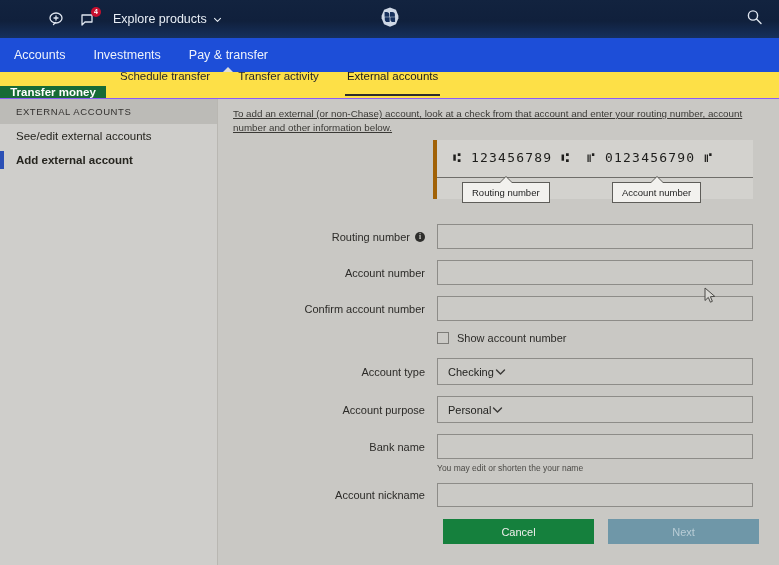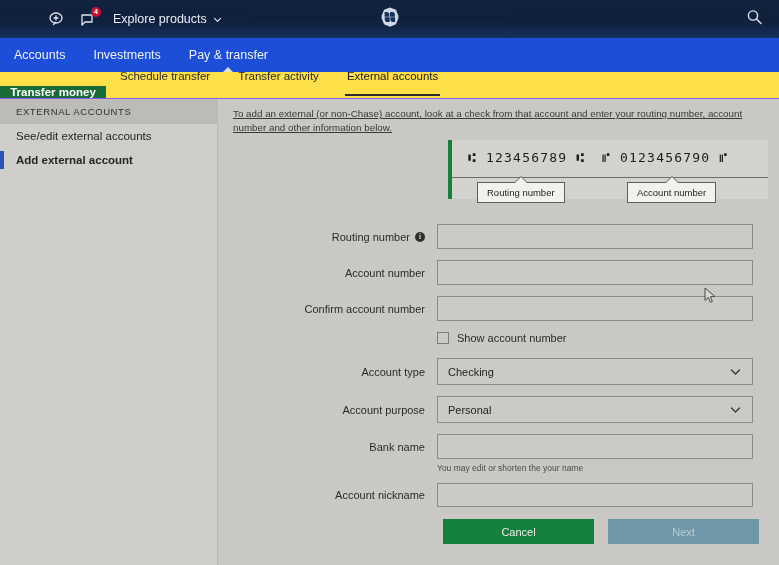--- a/index.html
+++ b/index.html
@@ -120,24 +120,24 @@
     background: #c9c8c4;
   }
   .intro {
     font-size: 9.8px; color: #3a3935; line-height: 1.45;
     padding: 8px 22px 0 14px;
     text-decoration: underline;
   }
 
   
   .check {
-    position: absolute; left: 229px; top: 41px;
+    position: absolute; left: 214px; top: 41px;
     width: 320px; height: 59px;
     background: #d3d2ce;
-    border-left: 4px solid #15803d;
+    border-left: 4px solid #a16207;
   }
   .micr {
     font-family: "DejaVu Sans Mono", monospace;
     font-size: 13px; color: #1d1d1b; letter-spacing: 1.2px;
     position: absolute; top: 10px; white-space: nowrap;
   }
   .micr.routing { left: 16px; }
   .micr.account { left: 150px; }
   .check-line {
     position: absolute; left: 0; right: 0; top: 37px; height: 1px;
@@ -184,21 +184,21 @@
     display: inline-block; cursor: pointer;
   }
   .field {
     width: 316px; height: 25px;
     background: #cbcac6; border: 1px solid #8d8c88;
   }
   .field.nickname { height: 24px; }
   .select {
     width: 316px; height: 27px;
     background: #cbcac6; border: 1px solid #8d8c88;
-    display: flex; align-items: center; justify-content: space-between;
+    display: flex; align-items: center; justify-content: flex-start;
     padding: 0 10px 0 10px; font-size: 11px; color: #232320; cursor: pointer;
   }
   .chk-row { display: flex; align-items: center; margin: 3px 0 14px 218px; }
   .checkbox {
     width: 12px; height: 12px; background: #cbcac6;
     border: 1px solid #7d7c78; margin-right: 8px; cursor: pointer;
   }
   .chk-label { font-size: 11px; color: #2c2b28; }
   .help {
     font-size: 8.5px; color: #4b4a46;

